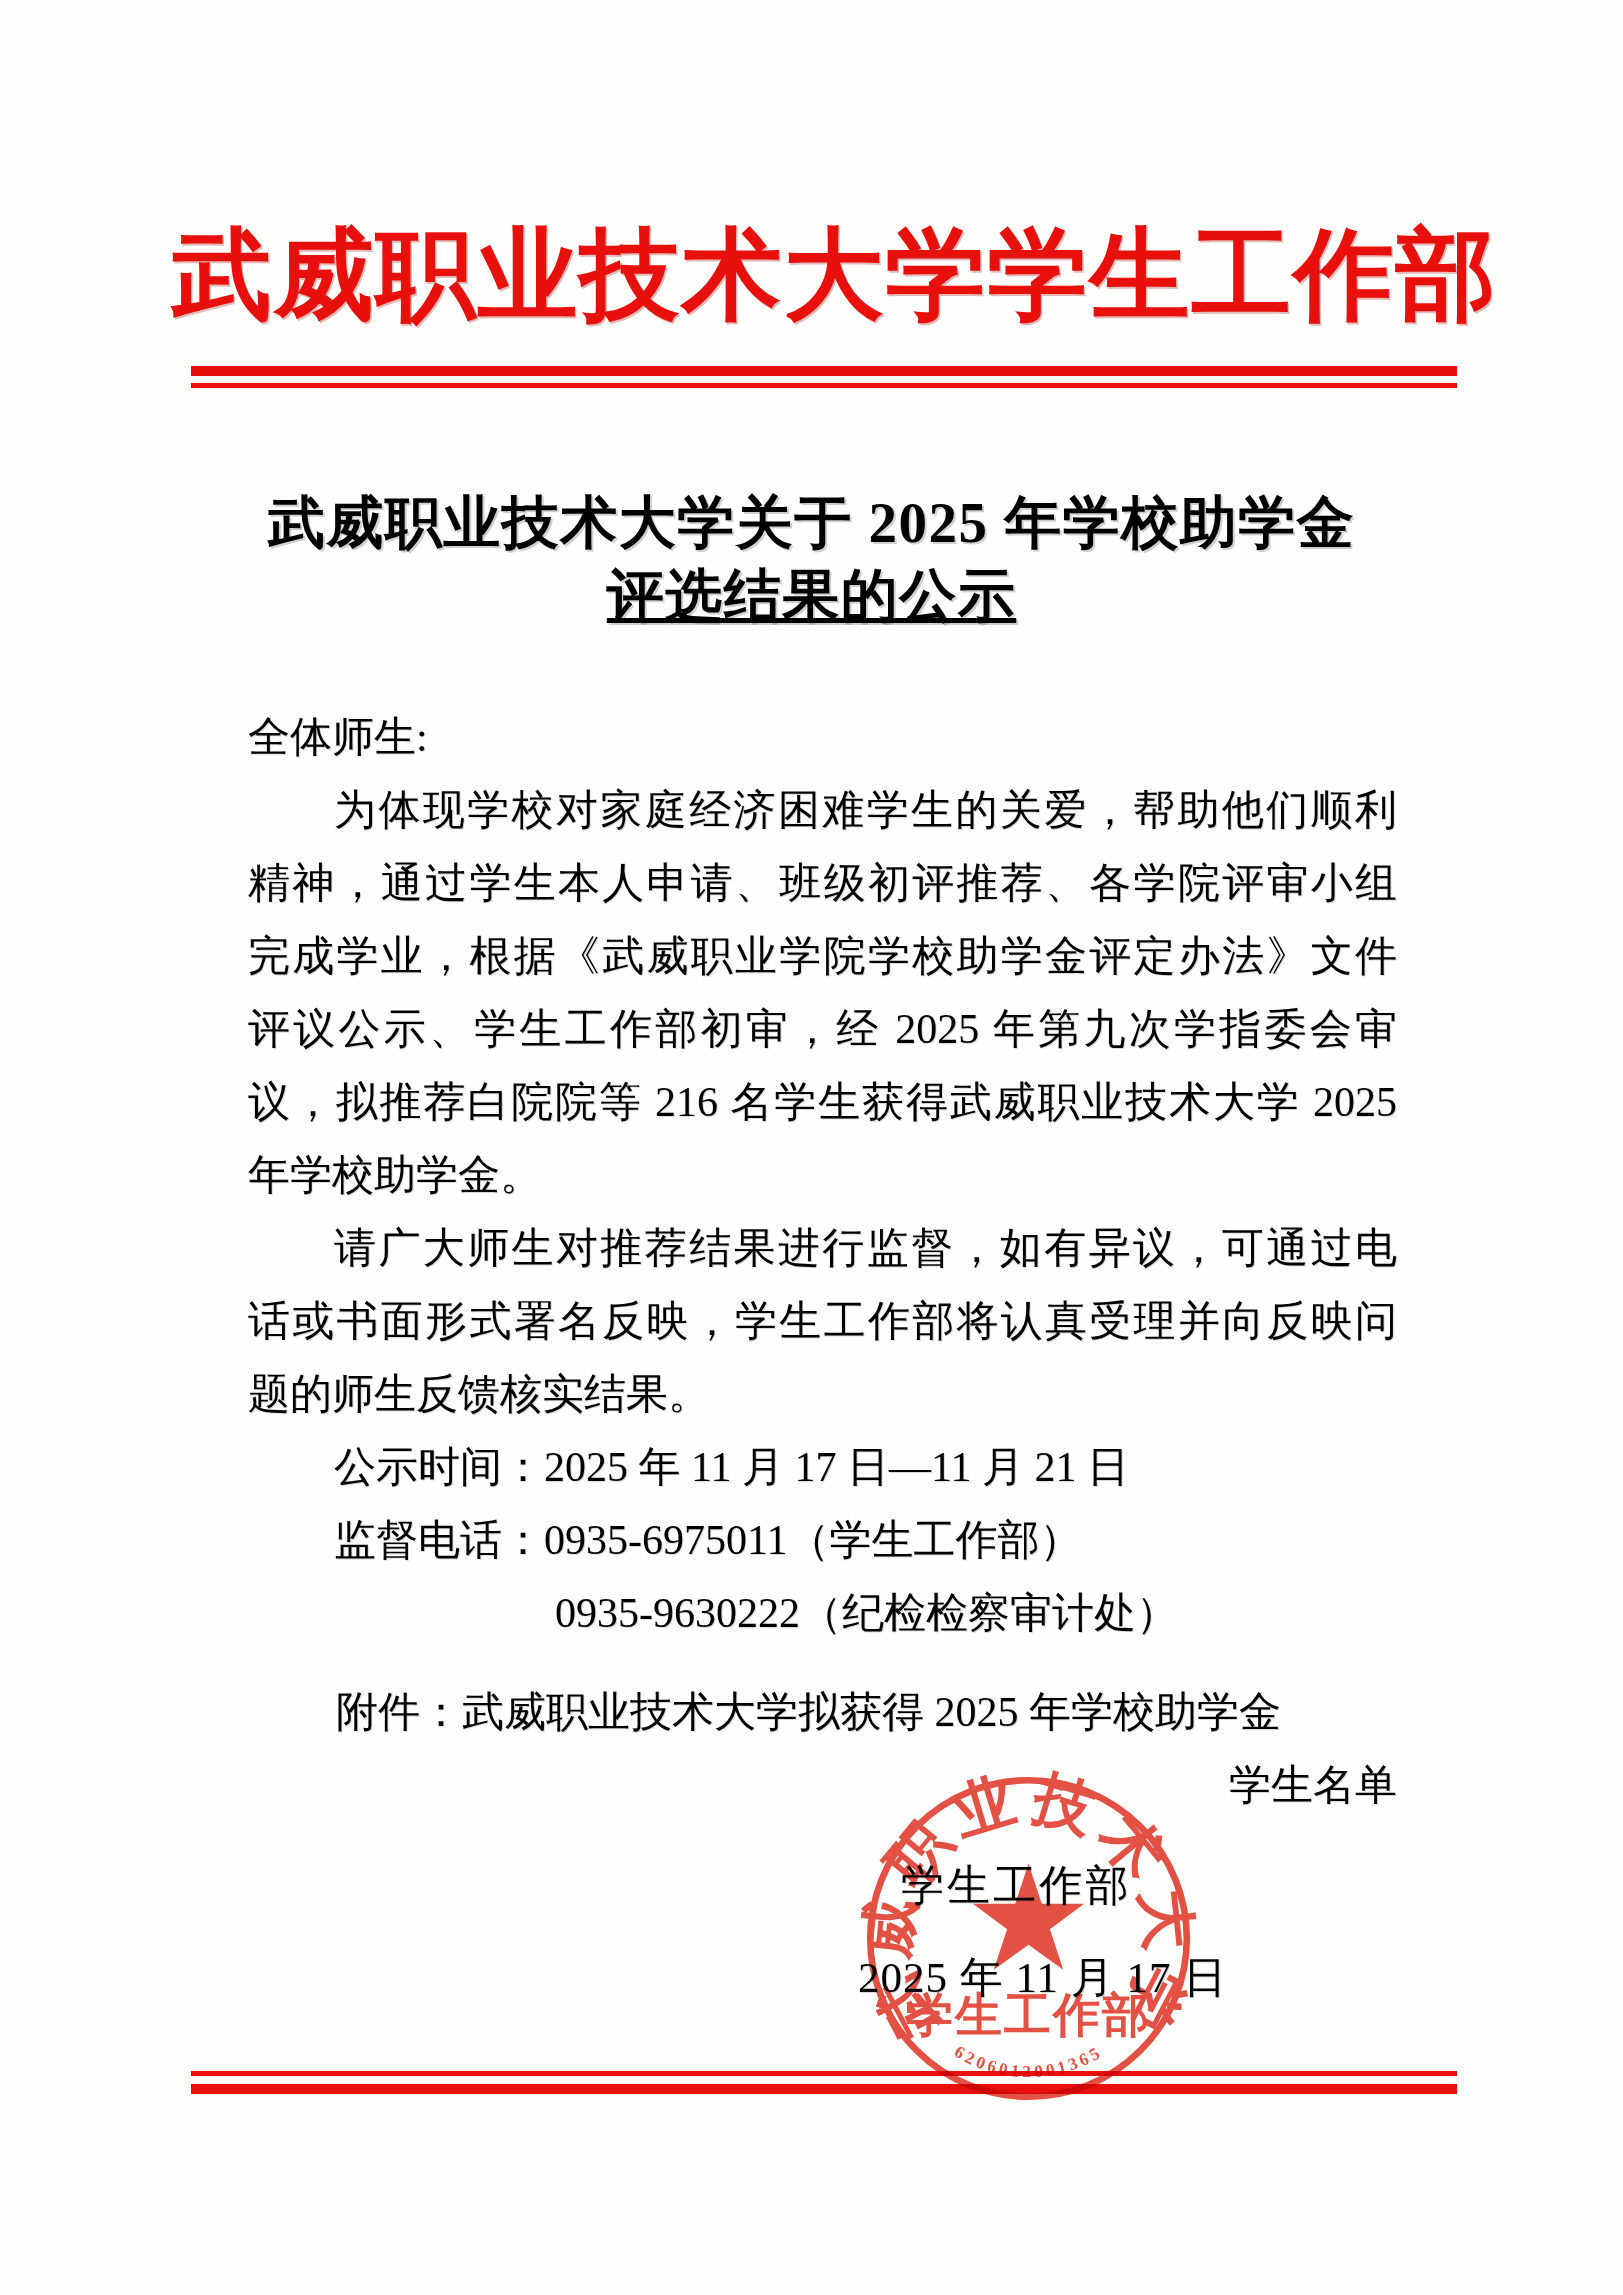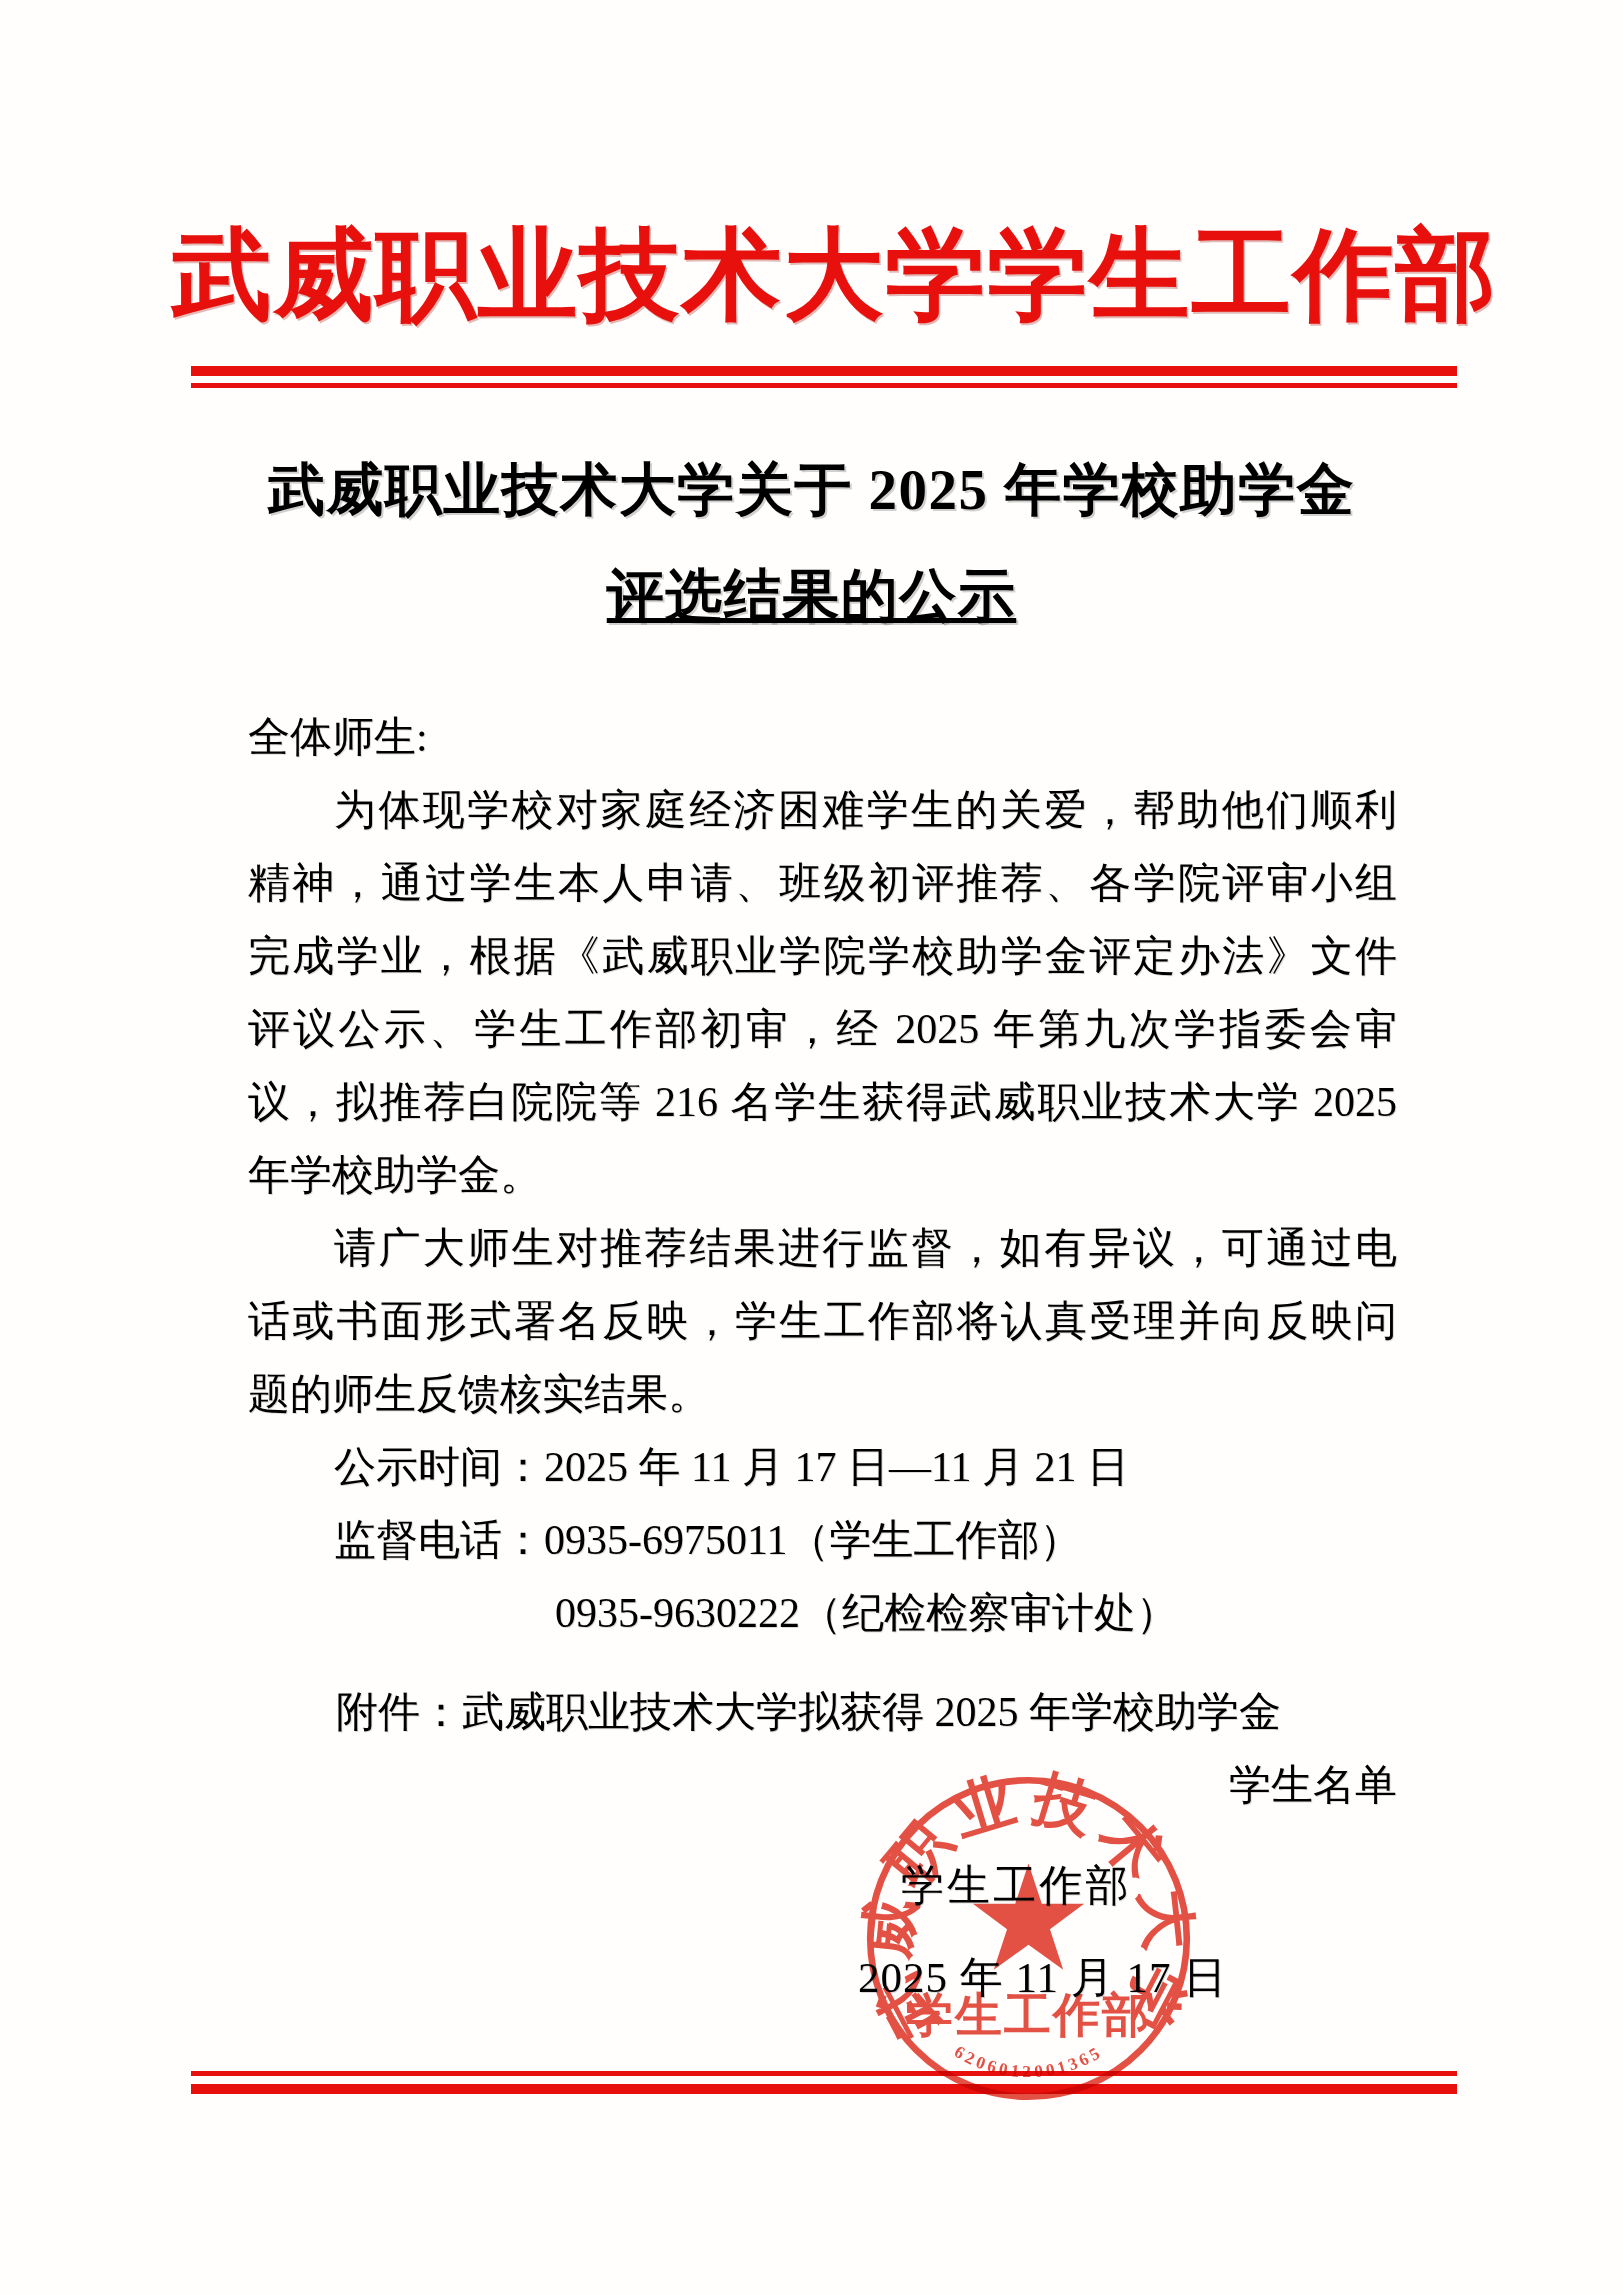--- a/index.html
+++ b/index.html
@@ -28,21 +28,21 @@
   .rule.top-thin{top:383px;}
   .rule.bot-thin{top:2071px;}
   .rule.bot-thick{top:2084px;}
   
   .doc-title{
     position:absolute;left:0;width:100%;text-align:center;
     font-size:57px;font-weight:bold;letter-spacing:1.5px;
     text-shadow:2px 2px 0 rgba(0,0,0,.18);
     white-space:nowrap;
   }
-  .doc-title.l1{top:452px;}
+  .doc-title.l1{top:485px;}
   .doc-title.l2{top:558px;text-decoration:underline;}
   
   .body-col{position:absolute;left:248px;width:1149px;top:701px;font-size:42px;line-height:73px;
     text-shadow:1px 1px 0 rgba(0,0,0,.14);}
   .salutation{margin:0 0 0 0;}
   .bline{
     width:1149px;height:73px;overflow:hidden;
     text-align:justify;text-align-last:justify;
     word-break:break-all;
   }

